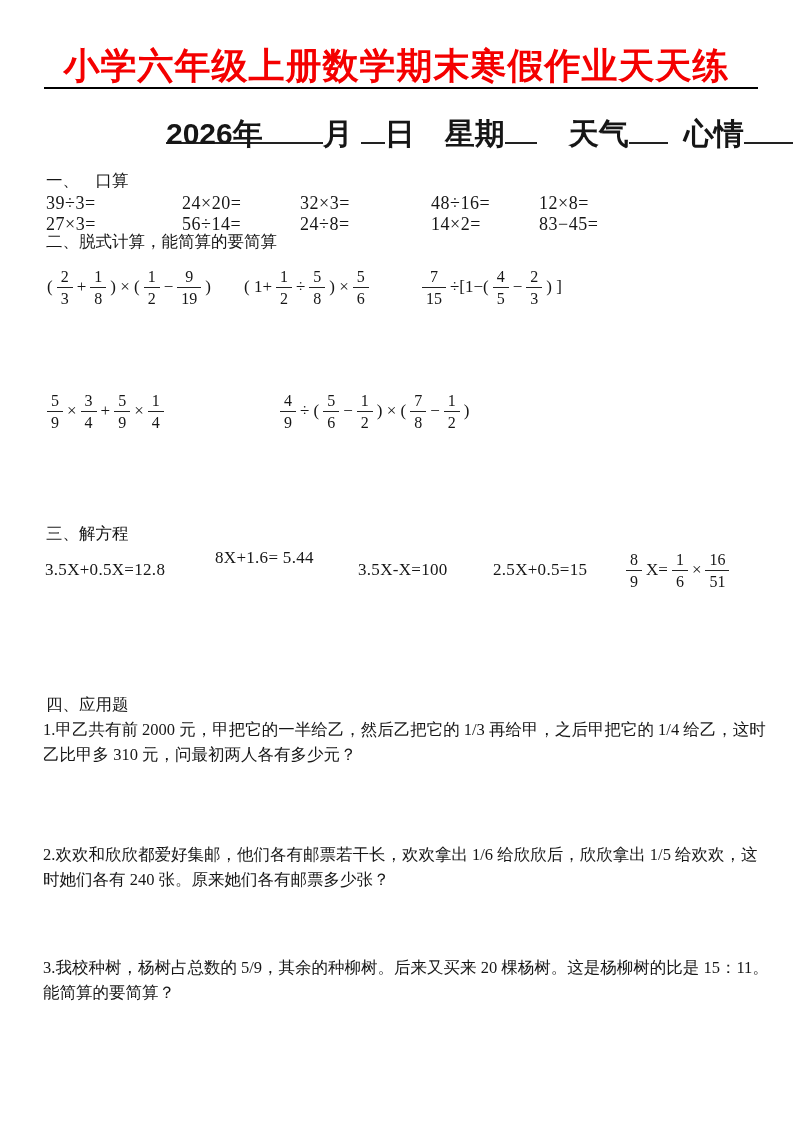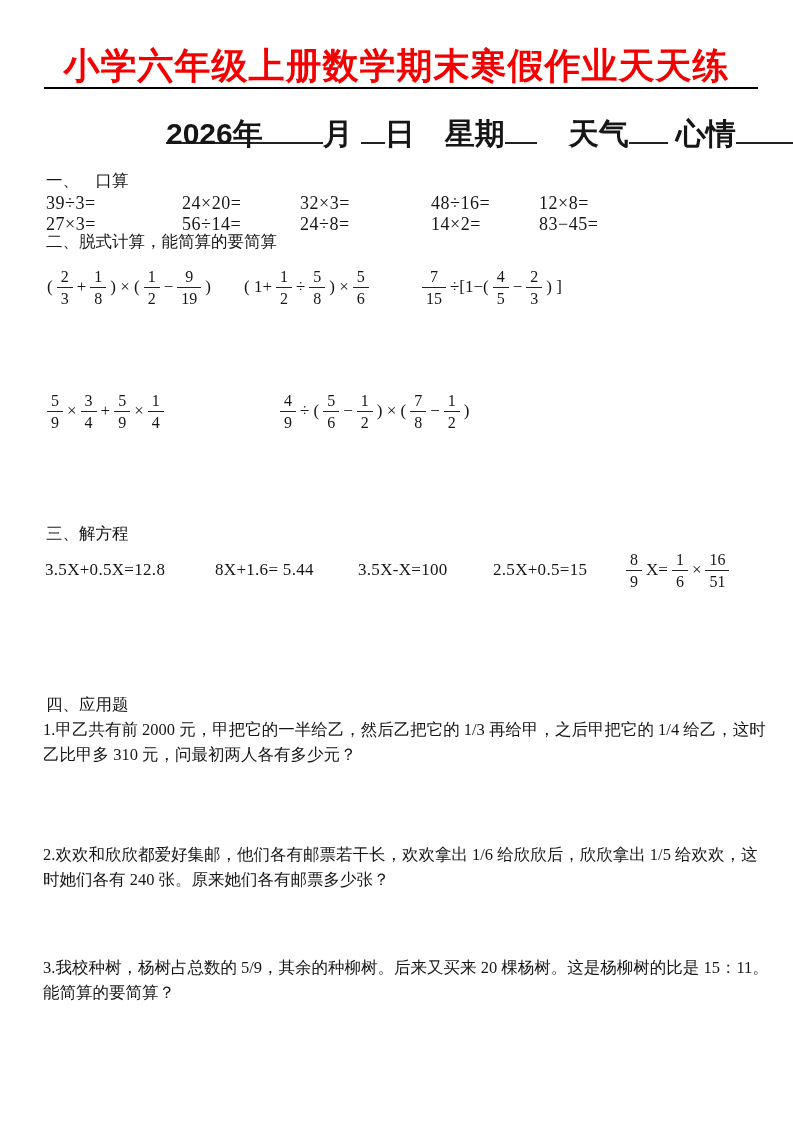--- a/index.html
+++ b/index.html
@@ -39,21 +39,21 @@
 
   <div class="dateline">
     <span class="dl-u" style="padding-right:60px">2026年</span>
     <span style="margin-right:8px">月</span>
     <span class="blank" style="width:24px"></span>
     <span>日</span>
     <span style="margin-left:30px">星期</span>
     <span class="blank" style="width:32px"></span>
     <span style="margin-left:32px">天气</span>
     <span class="blank" style="width:39px"></span>
-    <span style="margin-left:8px">心情</span>
+    <span style="margin-left:16px">心情</span>
     <span class="blank" style="width:60px"></span>
   </div>
 
   <div class="sec-h" style="top:170px">一、　口算</div>
 
   <div class="oral-row" style="top:193px">
     <span class="oc c0">39÷3=</span>
     <span class="oc c1">24×20=</span>
     <span class="oc c2">32×3=</span>
     <span class="oc c3">48÷16=</span>
@@ -171,21 +171,21 @@
       <span class="frac">
         <span class="num">1</span>
         <span class="den">2</span>
       </span>
       <span class="mtx">)</span>
     </div>
 
   <div class="sec-h" style="top:523px">三、解方程</div>
 
   <span class="eq" style="left:45px;top:560px">3.5X+0.5X=12.8</span>
-  <span class="eq" style="left:215px;top:560px">8X+1.6= 5.44</span>
+  <span class="eq" style="left:215px;top:548px">8X+1.6= 5.44</span>
   <span class="eq" style="left:358px;top:560px">3.5X-X=100</span>
   <span class="eq" style="left:493px;top:560px">2.5X+0.5=15</span>
   <div class="mexpr" style="left:624px;top:544px">
       <span class="frac">
         <span class="num">8</span>
         <span class="den">9</span>
       </span>
       <span class="mtx">X=</span>
       <span class="frac">
         <span class="num">1</span>

